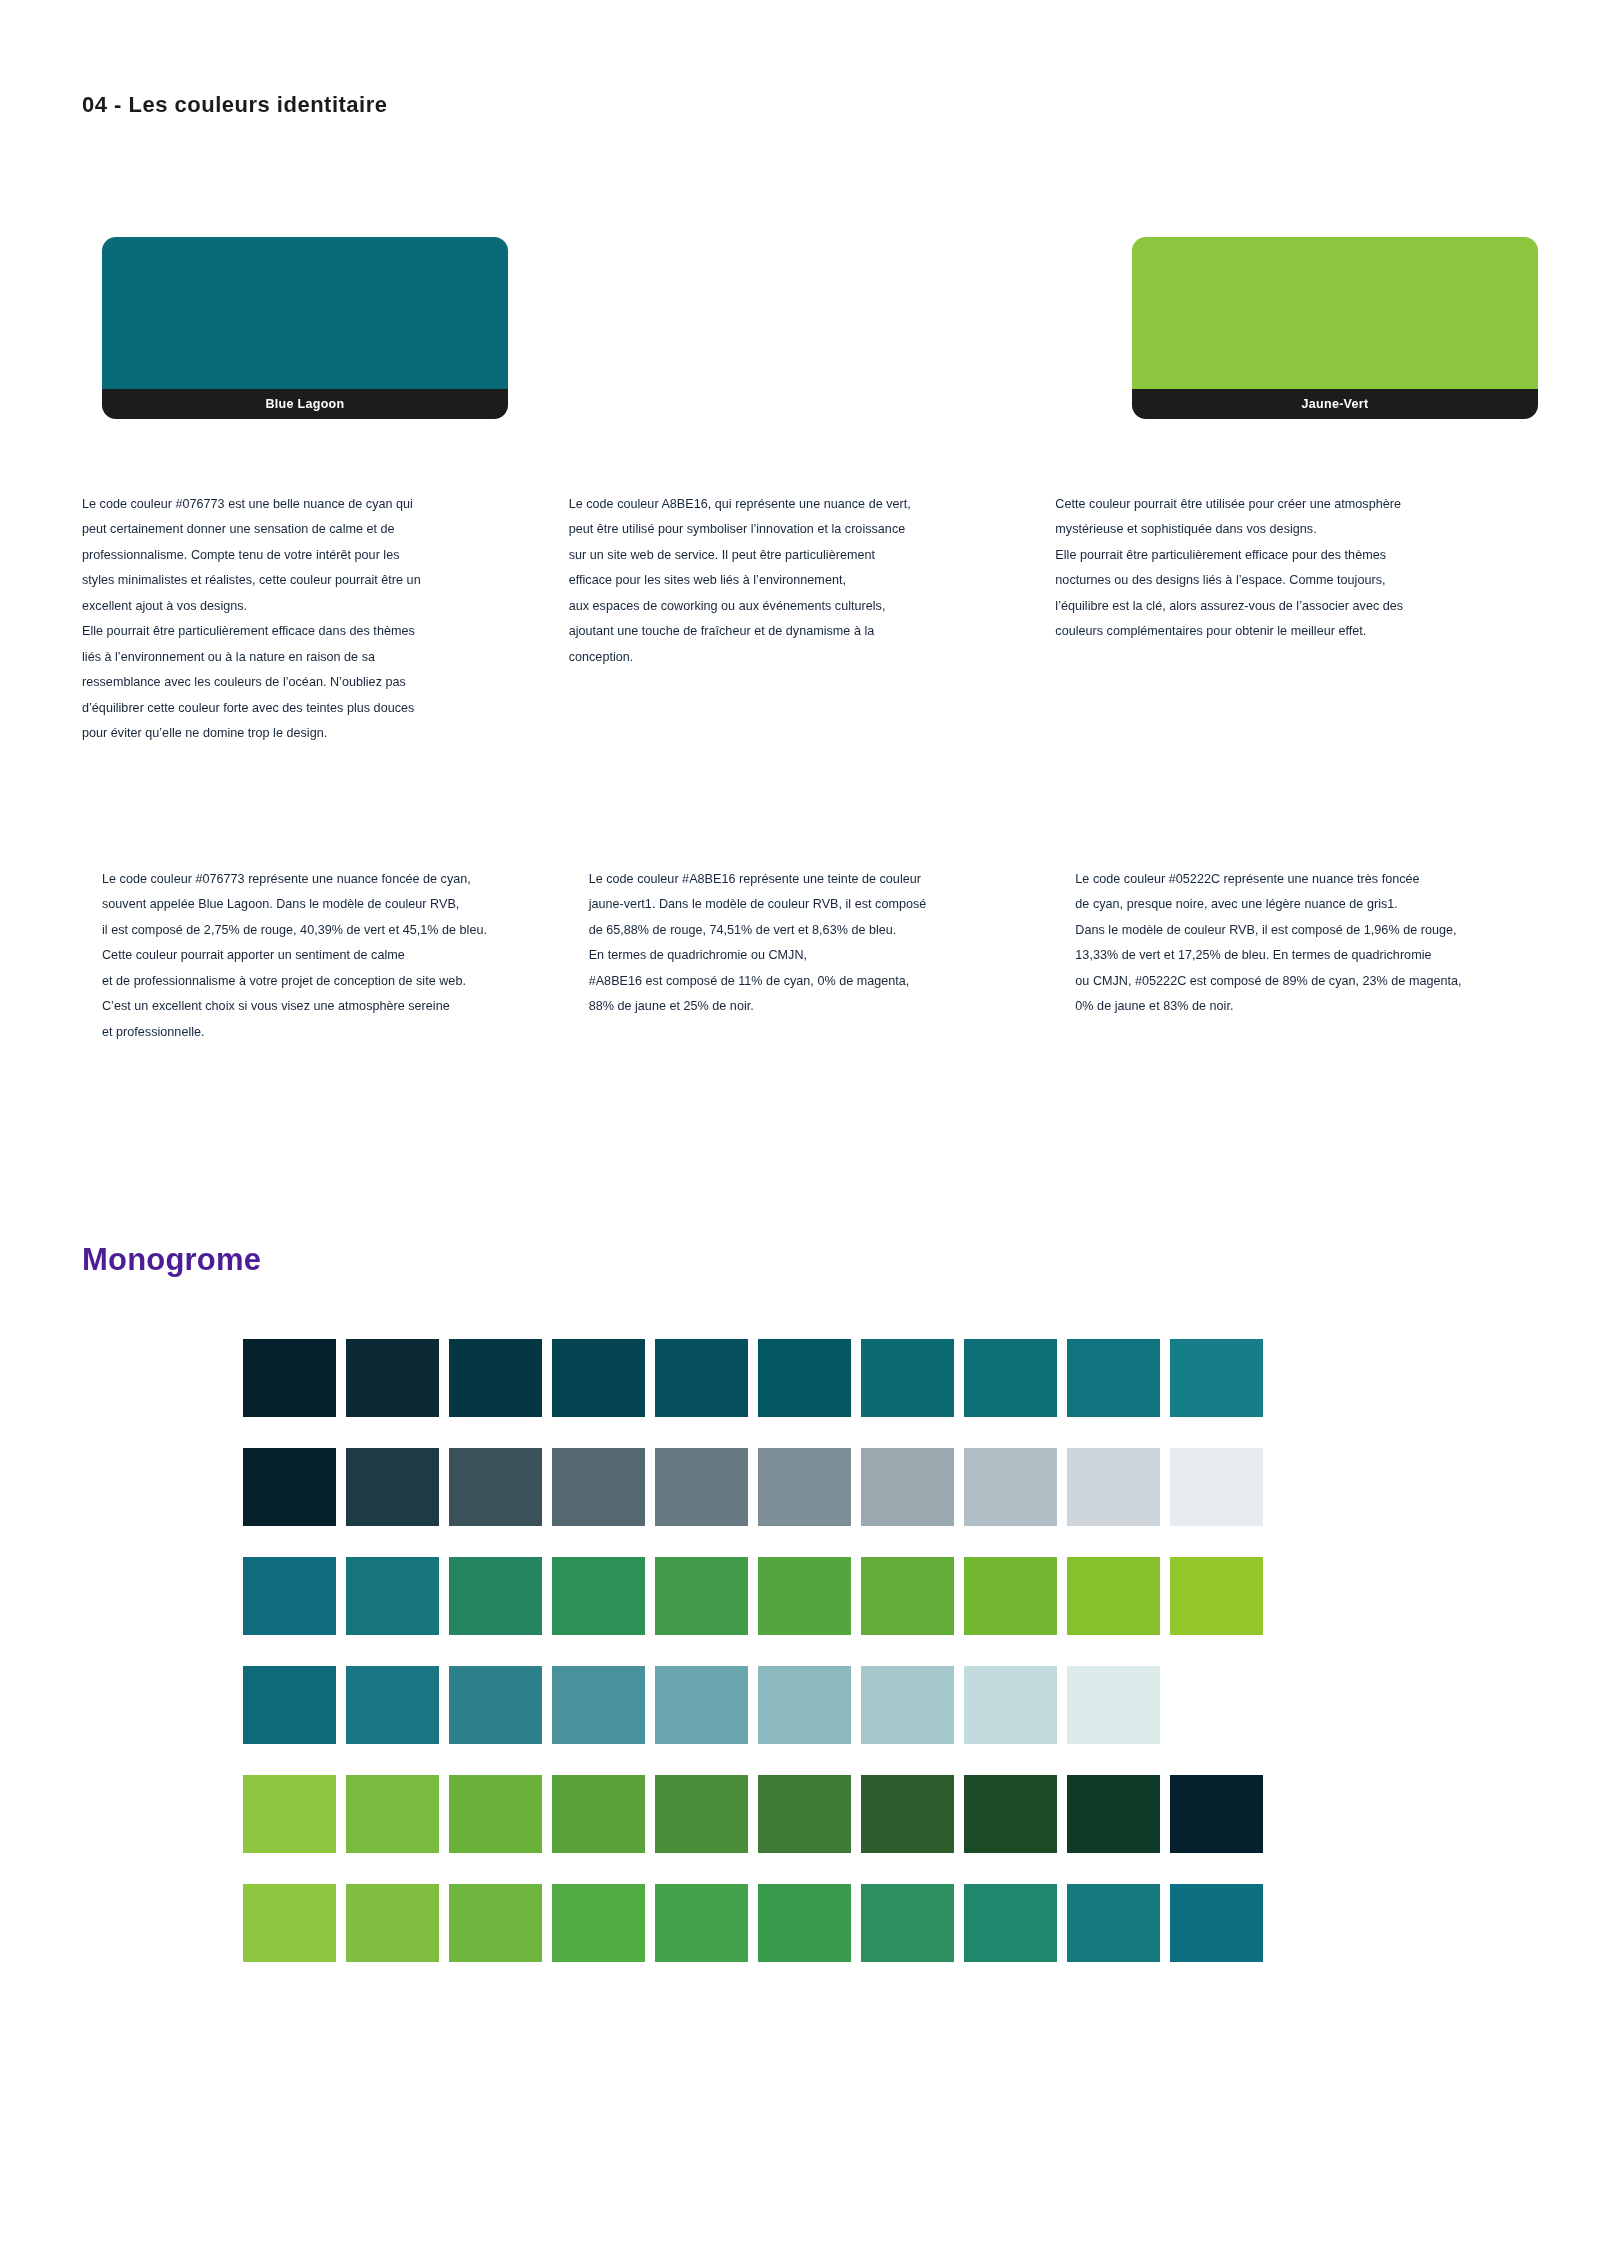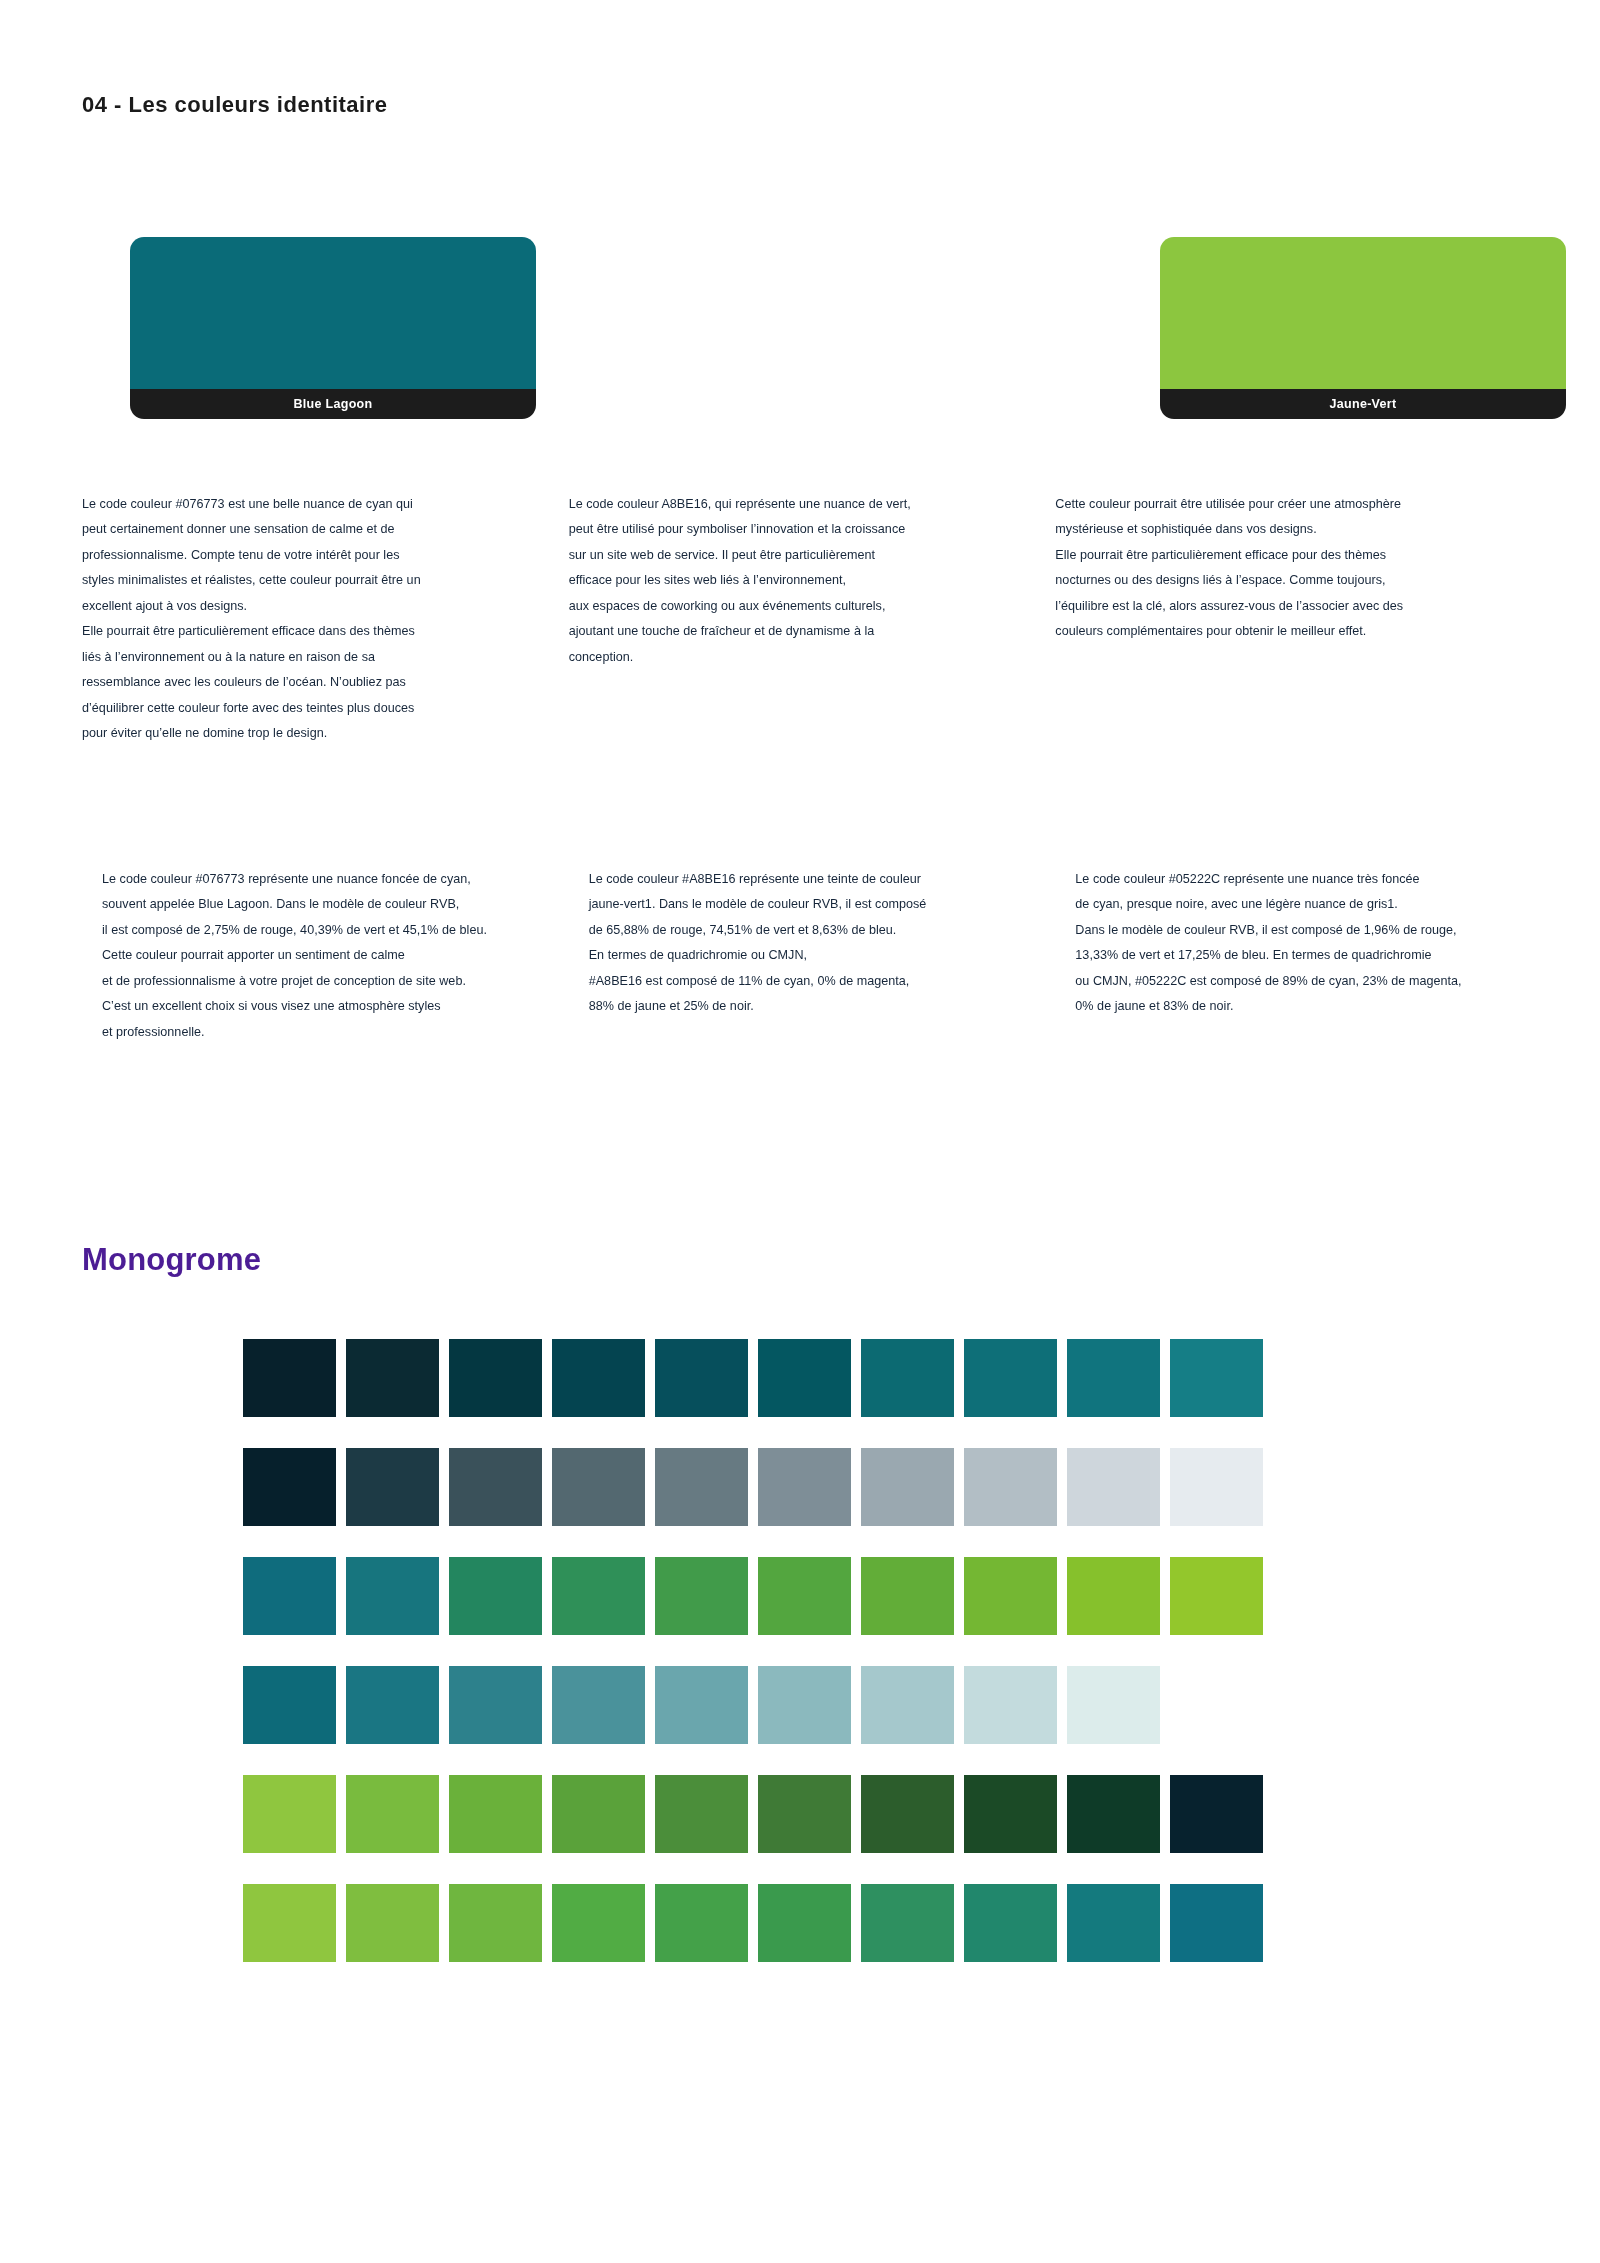--- a/index.html
+++ b/index.html
@@ -24,21 +24,21 @@
     font-size: 22px;
     font-weight: 700;
     letter-spacing: 0.5px;
     color: #1b1b1b;
     white-space: nowrap;
   }
 
   
   .swatch-row {
     position: absolute;
-    left: 98px;
+    left: 70px;
     top: 237px;
     width: 1436px;
     display: flex;
     justify-content: space-between;
     padding-left: 32px;
   }
   .swatch-card {
     width: 406px;
     border-radius: 14px;
     overflow: hidden;
@@ -164,21 +164,21 @@
     </div>
   </div>
 <div class="desc-row block-b">
     <div class="desc-col">
       <p>
         <span class="ln">Le code couleur #076773 représente une nuance foncée de cyan,</span>
         <span class="ln">souvent appelée Blue Lagoon. Dans le modèle de couleur RVB,</span>
         <span class="ln">il est composé de 2,75% de rouge, 40,39% de vert et 45,1% de bleu.</span>
         <span class="ln">Cette couleur pourrait apporter un sentiment de calme</span>
         <span class="ln">et de professionnalisme à votre projet de conception de site web.</span>
-        <span class="ln">C’est un excellent choix si vous visez une atmosphère styles</span>
+        <span class="ln">C’est un excellent choix si vous visez une atmosphère sereine</span>
         <span class="ln"> et professionnelle.</span>
       </p>
     </div>
     <div class="desc-col">
       <p>
         <span class="ln">Le code couleur #A8BE16 représente une teinte de couleur</span>
         <span class="ln">jaune-vert1. Dans le modèle de couleur RVB, il est composé</span>
         <span class="ln">de 65,88% de rouge, 74,51% de vert et 8,63% de bleu.</span>
         <span class="ln">En termes de quadrichromie ou CMJN,</span>
         <span class="ln">#A8BE16 est composé de 11% de cyan, 0% de magenta,</span>

